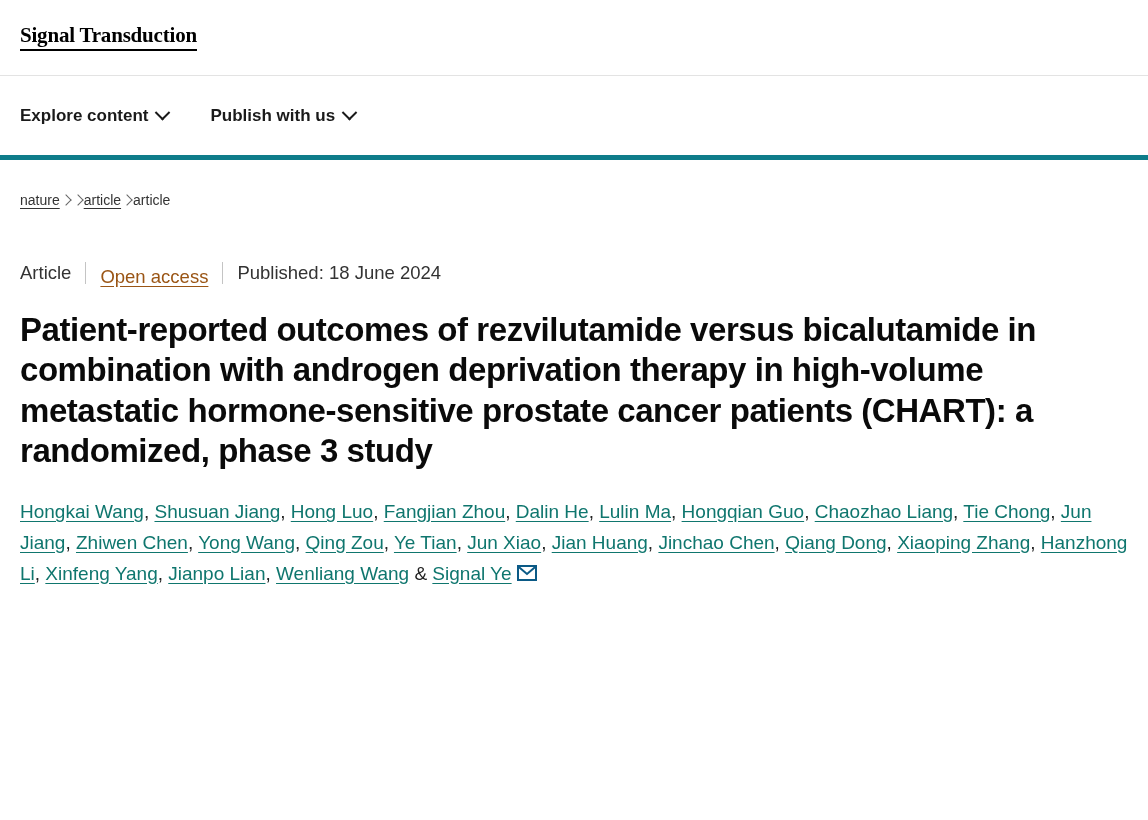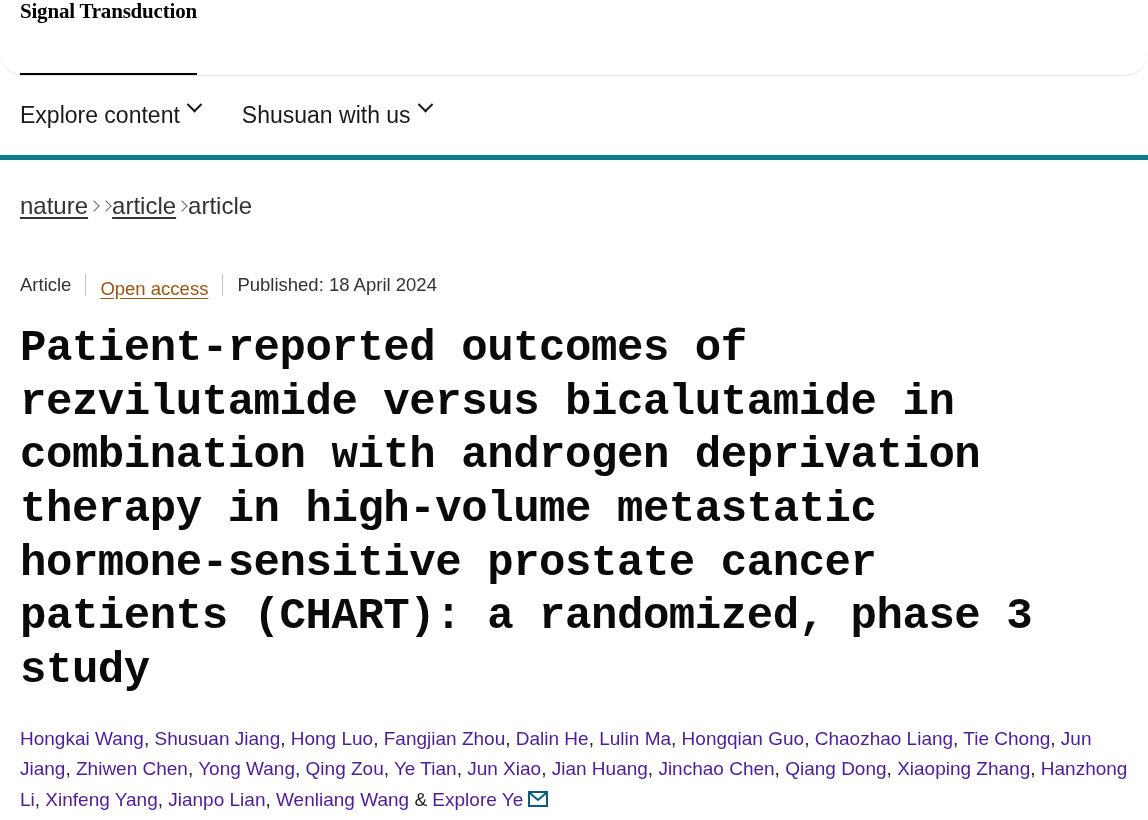--- a/index.html
+++ b/index.html
@@ -11,22 +11,22 @@
     font-family: "Liberation Sans", sans-serif;
     color: #222222;
     overflow: hidden;
   }
 
   
   .masthead {
     height: 76px;
     border-bottom: 1px solid #e3e3e3;
     display: flex;
-    padding: 0 20px;
-    border-radius: 23px;
+    align-items: center;
+    padding: 16px 20px;
   }
   .journal-logo {
     font-family: "Liberation Serif", serif;
     font-weight: 700;
     font-size: 21px;
     line-height: 1.08;
     letter-spacing: -0.2px;
     color: #000000;
     border-bottom: 2.5px solid #000000;
     padding-bottom: 2px;
@@ -37,44 +37,44 @@
   .main-nav {
     height: 84px;
     display: flex;
     align-items: center;
     padding: 0 20px;
     gap: 42px;
     border-bottom: 5px solid #0e7c8a;
   }
   .nav-item {
     display: flex;
-    align-items: flex-start;
+    align-items: center;
     gap: 9px;
-    font-size: 23px;
-    font-weight: 400;
+    font-size: 17px;
+    font-weight: 700;
     color: #1a1a1a;
     cursor: pointer;
   }
   .chev {
     display: inline-block;
     width: 11px;
     height: 11px;
     border-right: 2.4px solid #1a1a1a;
     border-bottom: 2.4px solid #1a1a1a;
     transform: rotate(45deg) translate(-2px, -2px);
   }
 
   
   .content { padding: 0 20px; }
 
   .breadcrumb {
     display: flex;
     align-items: center;
     margin-top: 32px;
-    font-size: 24px;
+    font-size: 14px;
     color: #333333;
     flex-wrap: nowrap;
   }
   .breadcrumb a {
     color: #333333;
     text-decoration: underline;
     text-underline-offset: 3px;
     cursor: pointer;
   }
   .breadcrumb .crumb-current { color: #333333; }
@@ -103,39 +103,40 @@
   }
   .meta-line .open-access {
     color: #9a5515;
     text-decoration: underline;
     text-underline-offset: 3px;
     cursor: pointer;
     margin-top: 8px;
   }
 
   h1.article-title {
-    font-family: Liberation Mono, monospace;
+    font-family: Liberation Sans, sans-serif;
     font-weight: 700;
-    font-size: 44px;
+    font-size: 33px;
     line-height: 1.22;
     letter-spacing: -0.45px;
     color: #0a0a0a;
     margin: 22px 0 0 0;
     max-width: 1090px;
   }
 
   .authors {
     margin-top: 26px;
     font-size: 19px;
     line-height: 1.62;
     color: #1f5a8a;
     max-width: 1110px;
   }
   .authors .author {
-    color: #4c1d95;
+    color: #0f766e;
+    text-decoration: underline;
     text-underline-offset: 3px;
     cursor: pointer;
   }
   .authors .punct { color: #222222; }
   .authors .amp { color: #222222; }
   .envelope-icon {
     display: inline-block;
     vertical-align: -1px;
     margin-left: 5px;
     cursor: pointer;
@@ -149,48 +150,48 @@
     <div>Signal Transduction</div>
   </div>
 </header>
 
 <nav class="main-nav">
   <div class="nav-item">
     <span>Explore content</span>
     <span class="chev"></span>
   </div>
   <div class="nav-item">
-    <span>Shusuan with us</span>
+    <span>Publish with us</span>
     <span class="chev"></span>
   </div>
 </nav>
 
 <main class="content">
 
   <div class="breadcrumb">
     <a>nature</a>
     <span class="bc-sep"></span>
     <span class="bc-sep"></span>
     <a>article</a>
     <span class="bc-sep"></span>
     <span class="crumb-current">article</span>
   </div>
 
   <div class="meta-line">
     <span>Article</span>
     <span class="sep"></span>
     <a class="open-access">Open access</a>
     <span class="sep"></span>
-    <span>Published: 18 April 2024</span>
+    <span>Published: 18 June 2024</span>
   </div>
 
   <h1 class="article-title">Patient-reported outcomes of rezvilutamide versus bicalutamide in combination with androgen deprivation therapy in high-volume metastatic hormone-sensitive prostate cancer patients (CHART): a randomized, phase 3 study</h1>
 
   <div class="authors">
     <span class="author">Hongkai Wang</span><span class="punct">, </span><span class="author">Shusuan Jiang</span><span class="punct">, </span><span class="author">Hong Luo</span><span class="punct">, </span><span class="author">Fangjian Zhou</span><span class="punct">, </span><span class="author">Dalin He</span><span class="punct">, </span><span class="author">Lulin Ma</span><span class="punct">, </span><span class="author">Hongqian Guo</span><span class="punct">, </span><span class="author">Chaozhao Liang</span><span class="punct">, </span><span class="author">Tie Chong</span><span class="punct">, </span><span class="author">Jun Jiang</span><span class="punct">, </span><span class="author">Zhiwen Chen</span><span class="punct">, </span><span class="author">Yong Wang</span><span class="punct">, </span><span class="author">Qing Zou</span><span class="punct">, </span><span class="author">Ye Tian</span><span class="punct">, </span><span class="author">Jun Xiao</span><span class="punct">, </span><span class="author">Jian Huang</span><span class="punct">, </span><span class="author">Jinchao Chen</span><span class="punct">, </span><span class="author">Qiang Dong</span><span class="punct">, </span><span class="author">Xiaoping Zhang</span><span class="punct">, </span><span class="author">Hanzhong Li</span><span class="punct">, </span><span class="author">Xinfeng Yang</span><span class="punct">, </span><span class="author">Jianpo Lian</span><span class="punct">, </span><span class="author">Wenliang Wang</span>
     <span class="amp">&amp;</span>
-    <span class="author">Explore Ye</span><span class="envelope-icon"><svg width="20" height="16" viewBox="0 0 20 16" aria-hidden="true">
+    <span class="author">Signal Ye</span><span class="envelope-icon"><svg width="20" height="16" viewBox="0 0 20 16" aria-hidden="true">
           <rect x="1" y="1" width="18" height="14" fill="none" stroke="#0b5a86" stroke-width="2"></rect>
           <path d="M1.5 1.8 L10 9 L18.5 1.8" fill="none" stroke="#0b5a86" stroke-width="2"></path>
         </svg></span>
   </div>
 
 </main>
 
 </body></html>

